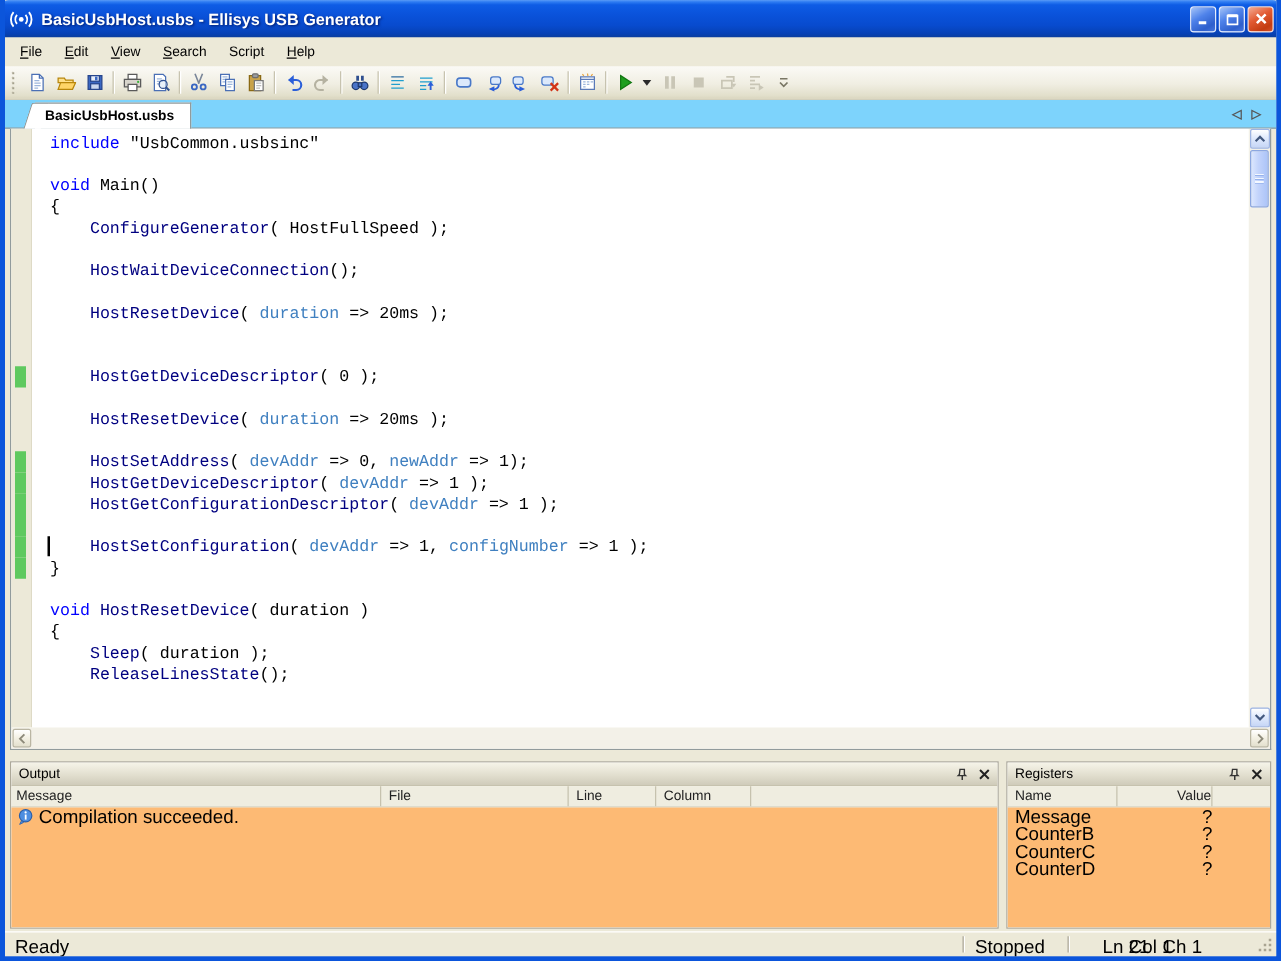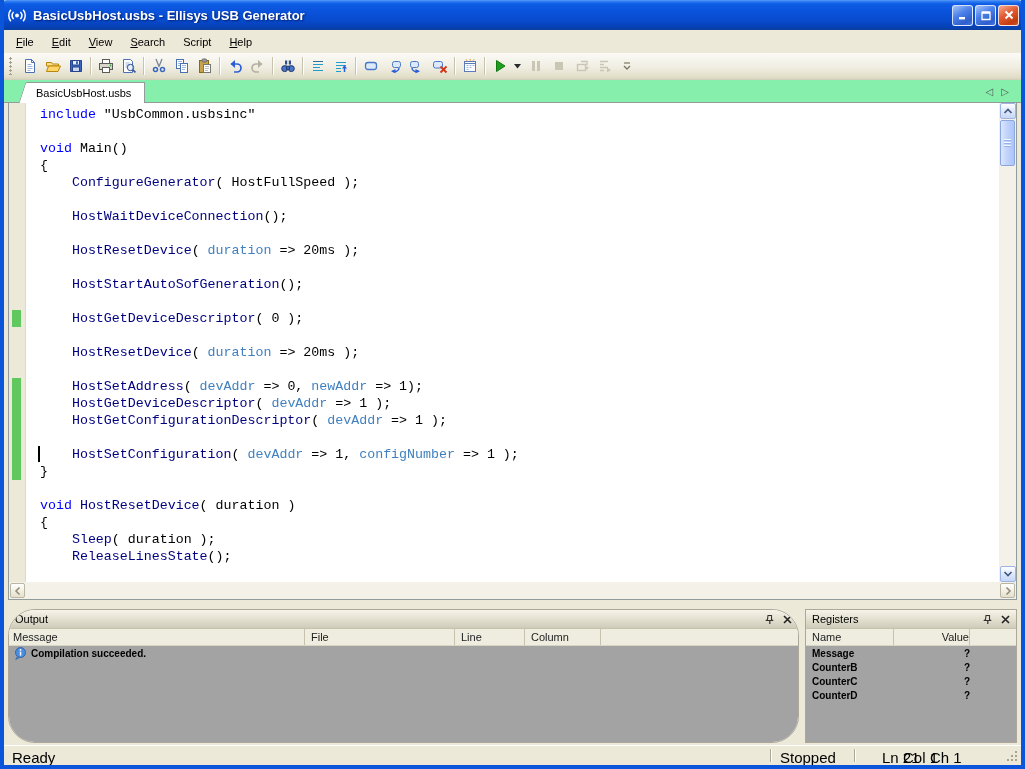--- a/index.html
+++ b/index.html
@@ -20,21 +20,21 @@
   
   .toolbar{height:27px;flex:0 0 27px;display:flex;align-items:center;padding:0 4px;border-bottom:1px solid #D2CFBC;
     background:linear-gradient(180deg,#FBFAF6 0%,#F0EEE2 55%,#E2DFCB 90%,#DAD6BF 100%);}
   .grip{width:4px;height:18px;margin:0 5px 0 1px;background-image:radial-gradient(circle at 1.5px 1.5px,#A5A18D 1px,rgba(0,0,0,0) 1.2px);background-size:4px 4px;}
   .tbtn{width:23px;height:22px;display:flex;align-items:center;justify-content:center;border-radius:2px;flex:0 0 23px;}
   .tbtn svg{display:block;}
   .tsep{width:1px;height:18px;background:#C7C3AF;box-shadow:1px 0 0 #FFF;margin:0 3px;flex:0 0 1px;}
   .tbtn.narrow{width:13px;flex:0 0 13px;}
   .overflow{margin-left:5px;display:flex;align-items:center;}
   
-  .tabstrip{height:23px;flex:0 0 23px;background:#86efac;display:flex;align-items:flex-end;padding:0 8px;border-bottom:1px solid #919B9C;position:relative;}
+  .tabstrip{height:23px;flex:0 0 23px;background:#7dd3fc;display:flex;align-items:flex-end;padding:0 8px;border-bottom:1px solid #919B9C;position:relative;font-weight:bold;}
   .tab{position:relative;z-index:2;height:21px;margin-bottom:-1px;margin-left:16px;background:#fff;border-top:1px solid #919B9C;border-right:1px solid #919B9C;padding:0 13px 0 8px;display:flex;align-items:center;font-size:11px;color:#000;}
   .tab::before{content:"";position:absolute;left:-6px;top:-1px;bottom:0;width:13px;background:#fff;border-left:1px solid #919B9C;border-top:1px solid #919B9C;transform:skewX(-18deg);border-radius:2px 0 0 0;}
   .tab .lbl{position:relative;z-index:1;}
   .tabnav{margin-left:auto;display:flex;gap:8px;align-items:center;padding:0 4px 5px 0;font-size:10px;color:#555;}
   
   .editor{position:relative;flex:0 0 497px;height:497px;margin:0 4px;border-left:1px solid #919B9C;border-right:1px solid #919B9C;border-bottom:1px solid #919B9C;background:#fff;}
   .code-area{position:absolute;left:0;top:0;right:17px;bottom:17px;overflow:hidden;
     background:linear-gradient(90deg,#ECE9D8 0px,#ECE9D8 16px,#DEDAC6 16px,#DEDAC6 17px,#fff 17px);}
   #code-lines{padding-top:3px;font-family:"Liberation Mono",monospace;font-size:13.3px;line-height:17px;}
   .code-line{display:flex;height:17px;}
@@ -48,29 +48,29 @@
   .sbtn{width:16px;height:16px;border-radius:2px;display:flex;align-items:center;justify-content:center;}
   .sbtn.blue{background:linear-gradient(180deg,#FFFFFF 0%,#E3ECFD 40%,#C6D6F6 100%);border:1px solid #9DB4E4;}
   .sbtn.beige{background:linear-gradient(180deg,#FFFFFF 0%,#F3F0E3 50%,#E3E0CE 100%);border:1px solid #BAB6A3;width:15px;height:15px;}
   .vscroll .sbtn{position:absolute;left:0.5px;}
   .vthumb{position:absolute;top:17px;left:1px;width:15px;height:46px;border:1px solid #8CA7E0;border-radius:2px;background:linear-gradient(90deg,#DCE7FE 0%,#C2D3FB 45%,#ACC4F8 100%);}
   .vthumb::after{content:"";position:absolute;left:3px;right:3px;top:50%;height:8px;margin-top:-4px;
     background:repeating-linear-gradient(180deg,#F4F8FF 0 1px,#96B2EC 1px 2px,rgba(0,0,0,0) 2px 3px);}
   
   .dock{flex:0 0 145px;height:145px;display:flex;gap:6px;padding:9px 4px 2px 4px;background:#ECE9D8;}
   .panel{background:#fff;border:1px solid #ACA899;display:flex;flex-direction:column;overflow:hidden;}
-  .panel.output{flex:1;border-radius:27px;}
+  .panel.output{flex:1;}
   .panel.registers{flex:0 0 212px;}
   .panel-title{height:19px;flex:0 0 19px;display:flex;align-items:center;padding:0 3px 0 6px;font-size:11px;color:#000;
     background:linear-gradient(180deg,#F6F4E9 0%,#E2DFCF 55%,#CFCBBA 100%);border-bottom:1px solid #C6C2AE;}
   .panel-title .pt-label{flex:1;}
   .ptbtn{width:16px;height:15px;display:flex;align-items:center;justify-content:center;margin-left:2px;font-size:10px;font-weight:bold;color:#222;}
   .panel-head{height:17px;flex:0 0 17px;display:flex;background:#EFEDE0;border-bottom:1px solid #D8D5C5;font-size:11px;color:#222;}
   .hcell{border-right:1px solid #C6C2AE;padding:2px 0 0 6px;}
-  .panel-body{flex:1;background:#a3a3a3;font-size:10px;color:#000;overflow:hidden;font-weight:bold;}
+  .panel-body{flex:1;background:#fdba74;font-size:15px;color:#000;overflow:hidden;}
   .orow{display:flex;height:15px;align-items:center;}
   .ocell{display:flex;align-items:center;height:15px;}
   .c-msg{width:296px;padding-left:4px;}
   .c-file{width:150px;padding-left:6px;}
   .c-line{width:70px;padding-left:6px;}
   .c-col{width:76px;padding-left:6px;}
   .rrow{display:flex;height:14px;align-items:center;}
   .r-name{width:88px;padding-left:6px;}
   .r-val{width:76px;padding-left:8px;text-align:right;}
   
@@ -356,24 +356,20 @@
             <span class="gutter"></span>
             <span class="line-body"></span>
           </div>
           <div class="code-line">
             <span class="gutter"></span>
             <span class="line-body"><span class="t">    </span><span class="f">HostResetDevice</span><span class="t">( </span><span class="p">duration</span><span class="t"> =&gt; 20ms );</span></span>
           </div>
           <div class="code-line">
             <span class="gutter"></span>
             <span class="line-body"></span>
-          </div>
-          <div class="code-line">
-            <span class="gutter"></span>
-            <span class="line-body"><span class="t">    </span><span class="f">HostStartAutoSofGeneration</span><span class="t">();</span></span>
           </div>
           <div class="code-line">
             <span class="gutter"></span>
             <span class="line-body"></span>
           </div>
           <div class="code-line">
             <span class="gutter changed"></span>
             <span class="line-body"><span class="t">    </span><span class="f">HostGetDeviceDescriptor</span><span class="t">( 0 );</span></span>
           </div>
           <div class="code-line">

